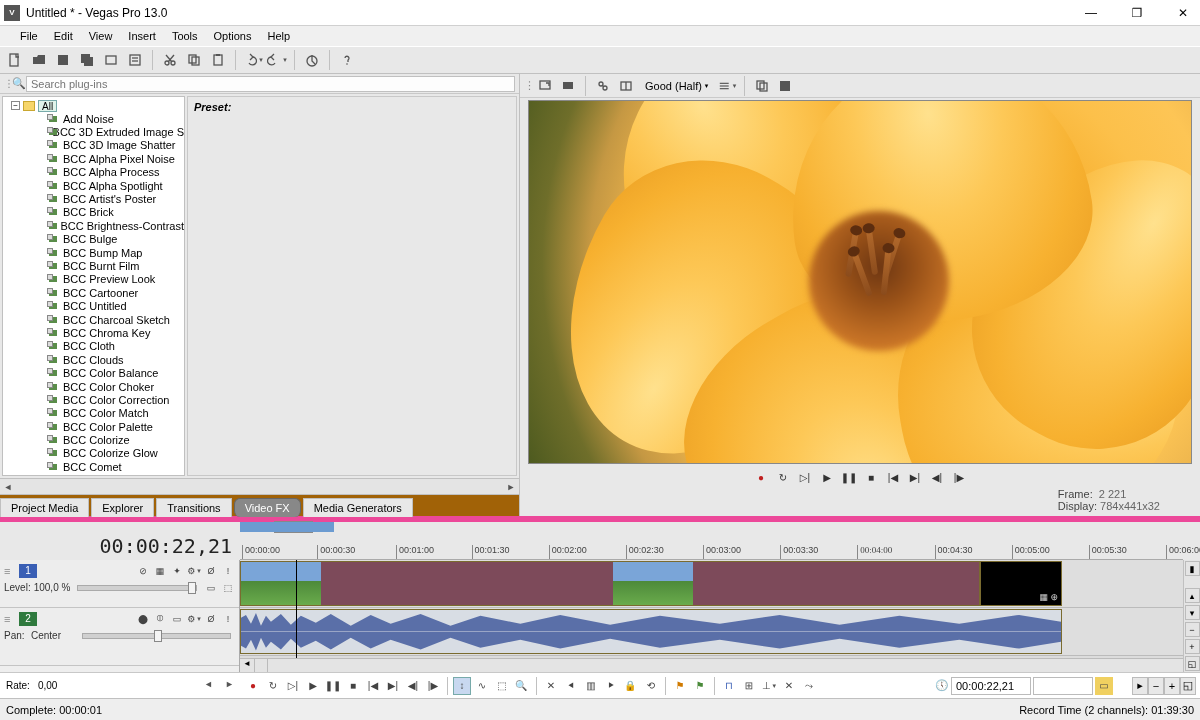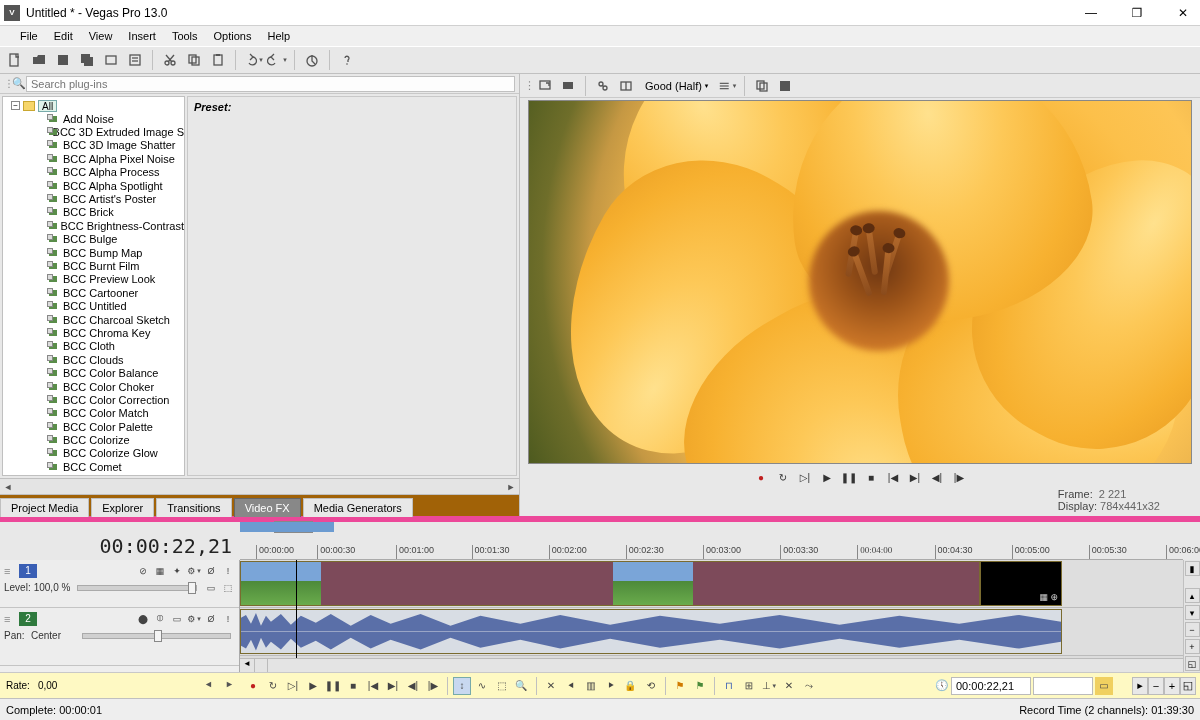--- a/index.html
+++ b/index.html
@@ -43,21 +43,21 @@
 .tree-row .folder { width:12px; height:10px; background:#f6d66a; border:1px solid #c9a730; margin-right:3px;}
 .tree-row .allchip { border:1px solid #7aa; background:#e0f4ea; padding:0 3px; font-size:10px; height:12px; line-height:12px;}
 .tree-item { display:flex; align-items:center; height:13.4px; padding-left:40px; white-space:nowrap; font-size:11px;}
 .tree-item .fxicon { width:12px; height:10px; margin-right:4px; position:relative;}
 .tree-item .fxicon::before { content:""; position:absolute; width:8px; height:6px; background:#5a8d4a; top:2px; left:2px;}
 .tree-item .fxicon::after { content:""; position:absolute; width:4px; height:4px; border:1px solid #888; top:0; left:0; background:#ddd;}
 
 
 .fxtabs { height:22px; background:#a16207; border-top:1px solid #c0c0c0; display:flex; align-items:flex-end;}
 .fxtab { padding:3px 10px; border:1px solid #c0c0c0; border-bottom:none; margin-right:2px; background:#e8e8e8; font-size:11px; position:relative; top:1px;}
-.fxtab.active { background:#888; color:#fff; border-color:#666;}
+.fxtab.active { background:#888; color:#fff; border-color:#666;border-radius:6px;}
 
 
 .preview { flex:1; display:flex; flex-direction:column; background:#e8e8e8; }
 .pvtoolbar { height:24px; display:flex; align-items:center; padding:0 4px; gap:3px; border-bottom:1px solid #cacaca;}
 .pvbtn { width:20px; height:20px; display:flex; align-items:center; justify-content:center; border:1px solid transparent;}
 .pvdrop { display:flex; align-items:center; padding:0 6px; height:20px; }
 .pvdrop::after { content:"▾"; font-size:7px; margin-left:3px;}
 .pvimage { flex:1; margin:2px 8px 2px 8px; border:1px solid #888; display:flex; align-items:center; justify-content:center; overflow:hidden; position:relative;}
 .flower-scene { width:100%; height:100%; position:relative; background: radial-gradient(circle at 65% 45%, #a1551f 0%, #c66a28 6%, #f3a123 18%, #f8b436 30%, #fcc04a 42%, #fdc555 55%, #e9b14b 68%, #c59843 78%, #6f6e2a 88%, #4d5a1f 100%);}
 
@@ -121,21 +121,21 @@
 .wave svg { width:100%; height:100%;}
 .playhead { position:absolute; top:0; bottom:0; width:1px; background:#000;}
 .playhead::before{ content:""; position:absolute; top:-6px; left:-4px; width:0; height:0; border-left:4px solid transparent; border-right:4px solid transparent; border-top:6px solid #000;}
 
 .tlvscroll { width:17px; background:#e4e4e4; border-left:1px solid #c0c0c0; display:flex; flex-direction:column; align-items:center;}
 .tlvscroll .sq { width:15px; height:15px; border:1px solid #bbb; margin:1px 0; font-size:9px; display:flex; align-items:center; justify-content:center;}
 
 .tlbottom { height:18px; display:flex; border-top:1px solid #c0c0c0; background:#e8e8e8;}
 
 
-.toolsrow { height:26px; display:flex; border-top:1px solid #c8c8c8; background:#fef9c3;}
+.toolsrow { height:26px; display:flex; border-top:1px solid #c8c8c8; background:#ffffff;}
 .toolsrow .rate2 { width:240px; padding:0 6px; font-size:10px; display:flex; align-items:center; gap:8px;}
 .toolsrow .shuttle { width:30px; height:14px; position:relative;}
 .toolsrow .shuttle::before{content:"◄"; position:absolute; left:0; font-size:9px; color:#555;}
 .toolsrow .shuttle::after{content:"►"; position:absolute; right:0; font-size:9px; color:#555;}
 .toolsrow .tbar { flex:1; display:flex; align-items:center; gap:2px; padding:0 4px;}
 .tb2 { width:18px; height:18px; display:flex; align-items:center; justify-content:center; font-size:10px; color:#444; border:1px solid transparent;}
 .tb2.sel { background:#c8d8f0; border:1px solid #7aa;}
 .tsep { width:1px; height:18px; background:#c0c0c0; margin:0 3px;}
 .tcbox { width:80px; height:18px; border:1px solid #bbb; background:#fff; font-family:Consolas,monospace; font-size:11px; padding:0 4px; display:flex; align-items:center;}
 
@@ -503,21 +503,21 @@
       <span class="tc">00:00:22,21</span>
     </div>
     <div class="tlruler">
       <div class="marker-strip">
         <div class="marker" style="left:34px;">
           <div class="bar" style="left:-34px; width:94px;"></div>
           <span class="tag">-38,96</span>
         </div>
       </div>
       <div class="ruler-ticks" id="ruler-ticks">
-          <div class="tick" style="left: 16px; text-align: right;">00:00:00</div>
+          <div class="tick" style="left: 2px; text-align: right;">00:00:00</div>
           <div class="tick" style="left: 77.1667px;">00:00:30</div>
           <div class="tick" style="left: 156px; text-align: right;">00:01:00</div>
           <div class="tick" style="left: 231.5px;">00:01:30</div>
           <div class="tick" style="left: 308.667px;">00:02:00</div>
           <div class="tick" style="left: 385.833px;">00:02:30</div>
           <div class="tick" style="left: 463px;">00:03:00</div>
           <div class="tick" style="left: 540.167px;">00:03:30</div>
           <div class="tick" style="left: 617.333px; font-family: Liberation Serif, serif;">00:04:00</div>
           <div class="tick" style="left: 694.5px;">00:04:30</div>
           <div class="tick" style="left: 771.667px;">00:05:00</div>

